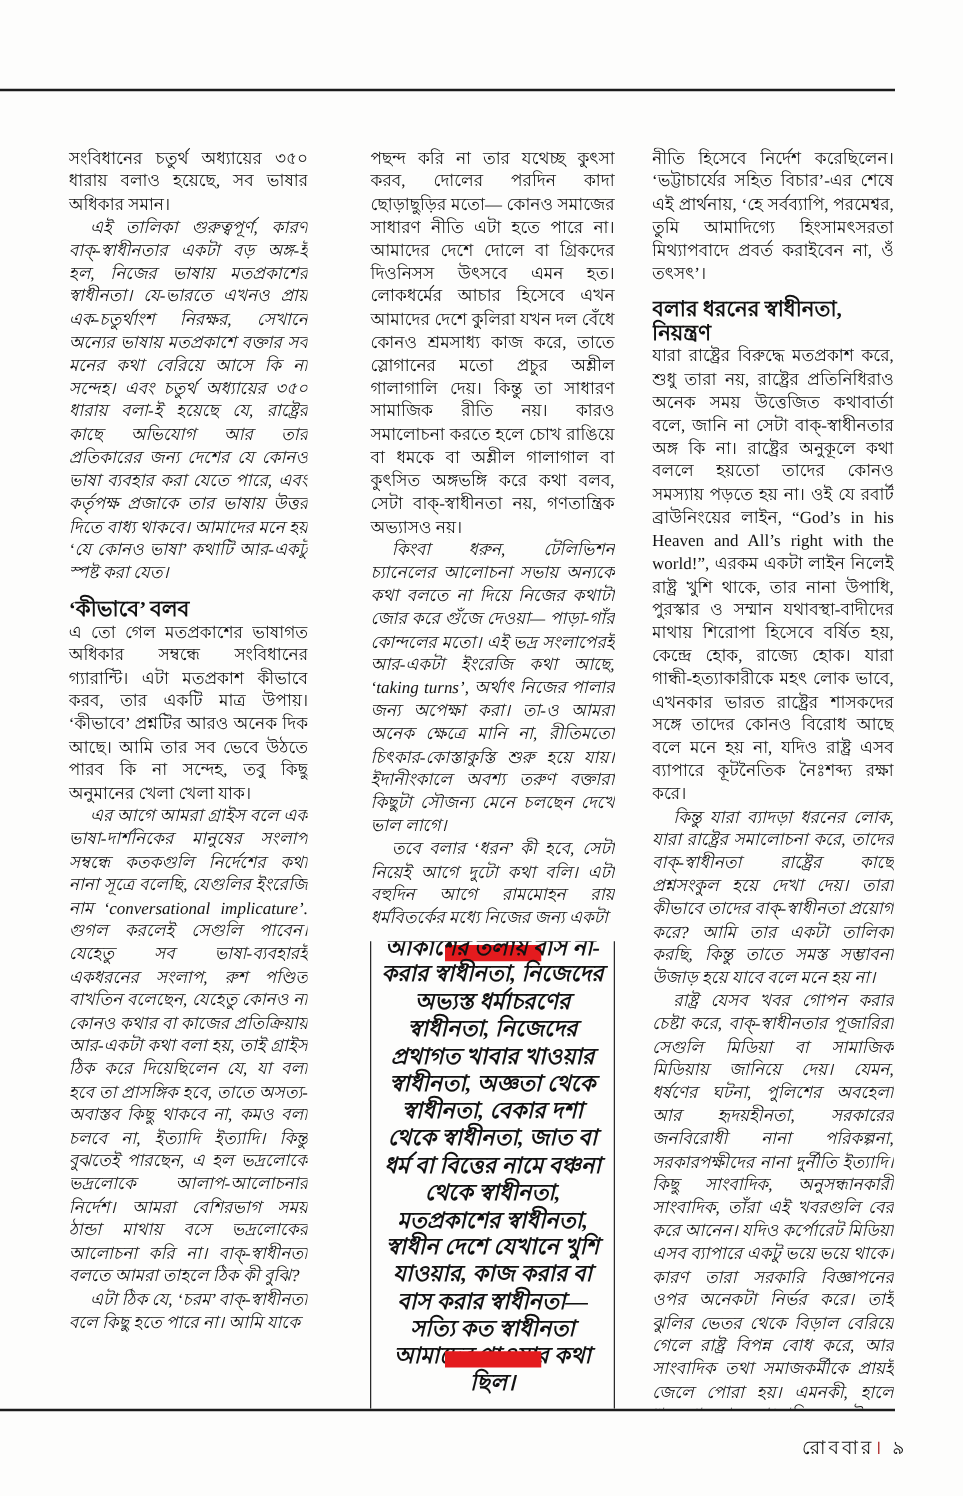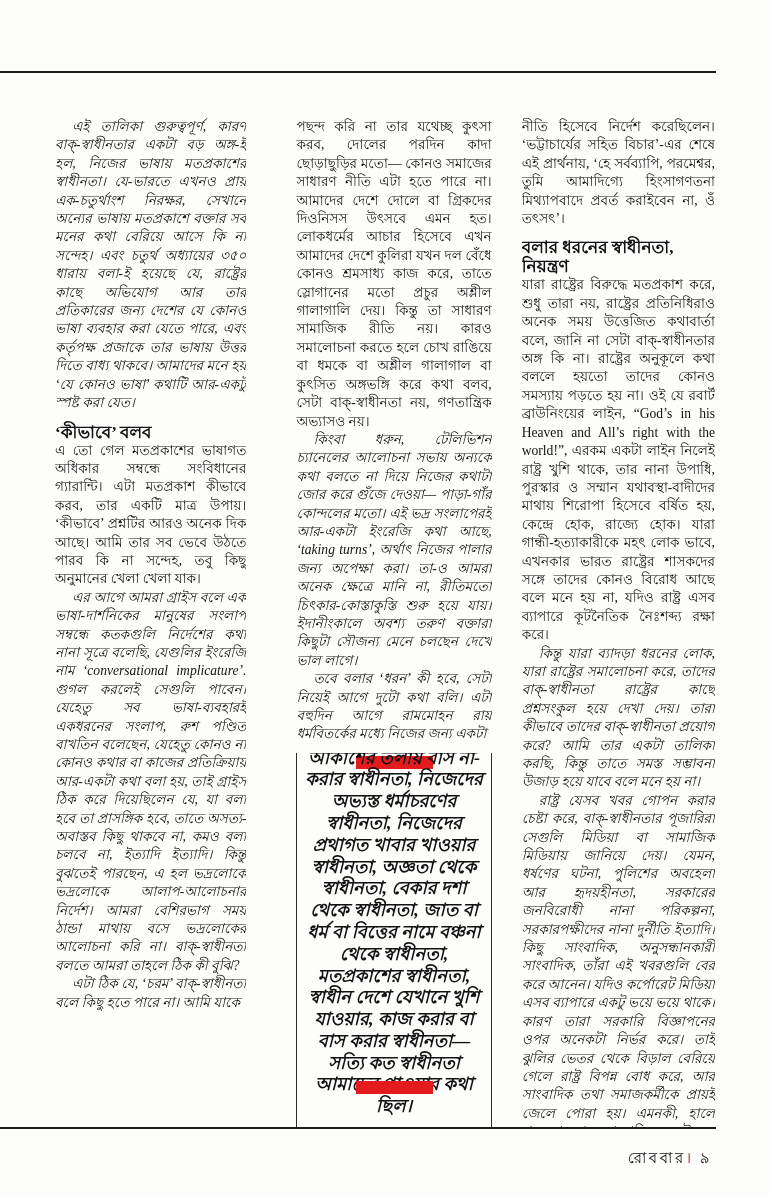--- a/index.html
+++ b/index.html
@@ -69,55 +69,56 @@
     font-size: 18px;
     line-height: 21.8px;
     text-align: center;
     padding: 4px 5px 10px 5px;
     min-height: 0;
     font-style: italic;
   }
 
   #footer {
     position: absolute;
-    top: 1146px; right: 58px;
+    top: 1146px; right: 44px;
     font-size: 15px;
     letter-spacing: 2.5px;
     white-space: nowrap;
   }
   #footer .sep { color: #a51616; }
 </style>
 </head>
 <body>
 
 <div class="rule" id="top-rule"></div>
 
 <div id="article">
 
   <div class="col col-1">
+    <p class="para">সংবিধানের চতুর্থ অধ্যায়ের ৩৫০ ধারায় বলাও হয়েছে, সব ভাষার অধিকার সমান।</p>
     <p class="para indent">এই তালিকা গুরুত্বপূর্ণ, কারণ বাক্-স্বাধীনতার একটা বড় অঙ্গ-ই হল, নিজের ভাষায় মতপ্রকাশের স্বাধীনতা। যে-ভারতে এখনও প্রায় এক-চতুর্থাংশ নিরক্ষর, সেখানে অন্যের ভাষায় মতপ্রকাশে বক্তার সব মনের কথা বেরিয়ে আসে কি না সন্দেহ। এবং চতুর্থ অধ্যায়ের ৩৫০ ধারায় বলা-ই হয়েছে যে, রাষ্ট্রের কাছে অভিযোগ আর তার প্রতিকারের জন্য দেশের যে কোনও ভাষা ব্যবহার করা যেতে পারে, এবং কর্তৃপক্ষ প্রজাকে তার ভাষায় উত্তর দিতে বাধ্য থাকবে। আমাদের মনে হয় ‘যে কোনও ভাষা’ কথাটি আর-একটু স্পষ্ট করা যেত।</p>
     <h3 class="subhead">‘কীভাবে’ বলব</h3>
     <p class="para">এ তো গেল মতপ্রকাশের ভাষাগত অধিকার সম্বন্ধে সংবিধানের গ্যারান্টি। এটা মতপ্রকাশ কীভাবে করব, তার একটি মাত্র উপায়। ‘কীভাবে’ প্রশ্নটির আরও অনেক দিক আছে। আমি তার সব ভেবে উঠতে পারব কি না সন্দেহ, তবু কিছু অনুমানের খেলা খেলা যাক।</p>
     <p class="para indent">এর আগে আমরা গ্রাইস বলে এক ভাষা-দার্শনিকের মানুষের সংলাপ সম্বন্ধে কতকগুলি নির্দেশের কথা নানা সূত্রে বলেছি, যেগুলির ইংরেজি নাম ‘conversational implicature’. গুগল করলেই সেগুলি পাবেন। যেহেতু সব ভাষা-ব্যবহারই একধরনের সংলাপ, রুশ পণ্ডিত বাখতিন বলেছেন, যেহেতু কোনও না কোনও কথার বা কাজের প্রতিক্রিয়ায় আর-একটা কথা বলা হয়, তাই গ্রাইস ঠিক করে দিয়েছিলেন যে, যা বলা হবে তা প্রাসঙ্গিক হবে, তাতে অসত্য-অবাস্তব কিছু থাকবে না, কমও বলা চলবে না, ইত্যাদি ইত্যাদি। কিন্তু বুঝতেই পারছেন, এ হল ভদ্রলোকে ভদ্রলোকে আলাপ-আলোচনার নির্দেশ। আমরা বেশিরভাগ সময় ঠান্ডা মাথায় বসে ভদ্রলোকের আলোচনা করি না। বাক্-স্বাধীনতা বলতে আমরা তাহলে ঠিক কী বুঝি?</p>
     <p class="para indent">এটা ঠিক যে, ‘চরম’ বাক্-স্বাধীনতা বলে কিছু হতে পারে না। আমি যাকে</p>
   </div>
 
   <div class="col col-2">
     <p class="para">পছন্দ করি না তার যথেচ্ছ কুৎসা করব, দোলের পরদিন কাদা ছোড়াছুড়ির মতো— কোনও সমাজের সাধারণ নীতি এটা হতে পারে না। আমাদের দেশে দোলে বা গ্রিকদের দিওনিসস উৎসবে এমন হত। লোকধর্মের আচার হিসেবে এখন আমাদের দেশে কুলিরা যখন দল বেঁধে কোনও শ্রমসাধ্য কাজ করে, তাতে স্লোগানের মতো প্রচুর অশ্লীল গালাগালি দেয়। কিন্তু তা সাধারণ সামাজিক রীতি নয়। কারও সমালোচনা করতে হলে চোখ রাঙিয়ে বা ধমকে বা অশ্লীল গালাগাল বা কুৎসিত অঙ্গভঙ্গি করে কথা বলব, সেটা বাক্-স্বাধীনতা নয়, গণতান্ত্রিক অভ্যাসও নয়।</p>
     <p class="para indent">কিংবা ধরুন, টেলিভিশন চ্যানেলের আলোচনা সভায় অন্যকে কথা বলতে না দিয়ে নিজের কথাটা জোর করে গুঁজে দেওয়া— পাড়া-গাঁর কোন্দলের মতো। এই ভদ্র সংলাপেরই আর-একটা ইংরেজি কথা আছে, ‘taking turns’, অর্থাৎ নিজের পালার জন্য অপেক্ষা করা। তা-ও আমরা অনেক ক্ষেত্রে মানি না, রীতিমতো চিৎকার-কোস্তাকুস্তি শুরু হয়ে যায়। ইদানীংকালে অবশ্য তরুণ বক্তারা কিছুটা সৌজন্য মেনে চলছেন দেখে ভাল লাগে।</p>
     <p class="para indent">তবে বলার ‘ধরন’ কী হবে, সেটা নিয়েই আগে দুটো কথা বলি। এটা বহুদিন আগে রামমোহন রায় ধর্মবিতর্কের মধ্যে নিজের জন্য একটা</p>
     <div class="quote-box">
       <div class="accent-bar top" style="background: rgb(228, 27, 30);"></div>
       <div class="quote-text">ক্ষুধা থেকে স্বাধীনতা, আকাশের তলায় বাস না-করার স্বাধীনতা, নিজেদের অভ্যস্ত ধর্মাচরণের স্বাধীনতা, নিজেদের প্রথাগত খাবার খাওয়ার স্বাধীনতা, অজ্ঞতা থেকে স্বাধীনতা, বেকার দশা থেকে স্বাধীনতা, জাত বা ধর্ম বা বিত্তের নামে বঞ্চনা থেকে স্বাধীনতা, মতপ্রকাশের স্বাধীনতা, স্বাধীন দেশে যেখানে খুশি যাওয়ার, কাজ করার বা বাস করার স্বাধীনতা— সত্যি কত স্বাধীনতা আমাদের পাওয়ার কথা ছিল।</div>
       <div class="accent-bar bottom" style="background: rgb(228, 27, 30);"></div>
     </div>
   </div>
 
   <div class="col col-3">
-    <p class="para">নীতি হিসেবে নির্দেশ করেছিলেন। ‘ভট্টাচার্যের সহিত বিচার’-এর শেষে এই প্রার্থনায়, ‘হে সর্বব্যাপি, পরমেশ্বর, তুমি আমাদিগ্যে হিংসাগণতনা মিথ্যাপবাদে প্রবর্ত করাইবেন না, ওঁ তৎসৎ’।</p>
+    <p class="para">নীতি হিসেবে নির্দেশ করেছিলেন। ‘ভট্টাচার্যের সহিত বিচার’-এর শেষে এই প্রার্থনায়, ‘হে সর্বব্যাপি, পরমেশ্বর, তুমি আমাদিগ্যে হিংসামৎসরতা মিথ্যাপবাদে প্রবর্ত করাইবেন না, ওঁ তৎসৎ’।</p>
     <h3 class="subhead">বলার ধরনের স্বাধীনতা, নিয়ন্ত্রণ</h3>
     <p class="para">যারা রাষ্ট্রের বিরুদ্ধে মতপ্রকাশ করে, শুধু তারা নয়, রাষ্ট্রের প্রতিনিধিরাও অনেক সময় উত্তেজিত কথাবার্তা বলে, জানি না সেটা বাক্-স্বাধীনতার অঙ্গ কি না। রাষ্ট্রের অনুকূলে কথা বললে হয়তো তাদের কোনও সমস্যায় পড়তে হয় না। ওই যে রবার্ট ব্রাউনিংয়ের লাইন, “God’s in his Heaven and All’s right with the world!”, এরকম একটা লাইন নিলেই রাষ্ট্র খুশি থাকে, তার নানা উপাধি, পুরস্কার ও সম্মান যথাবস্থা-বাদীদের মাথায় শিরোপা হিসেবে বর্ষিত হয়, কেন্দ্রে হোক, রাজ্যে হোক। যারা গান্ধী-হত্যাকারীকে মহৎ লোক ভাবে, এখনকার ভারত রাষ্ট্রের শাসকদের সঙ্গে তাদের কোনও বিরোধ আছে বলে মনে হয় না, যদিও রাষ্ট্র এসব ব্যাপারে কূটনৈতিক নৈঃশব্দ্য রক্ষা করে।</p>
     <p class="para indent">কিন্তু যারা ব্যাদড়া ধরনের লোক, যারা রাষ্ট্রের সমালোচনা করে, তাদের বাক্-স্বাধীনতা রাষ্ট্রের কাছে প্রশ্নসংকুল হয়ে দেখা দেয়। তারা কীভাবে তাদের বাক্-স্বাধীনতা প্রয়োগ করে? আমি তার একটা তালিকা করছি, কিন্তু তাতে সমস্ত সম্ভাবনা উজাড় হয়ে যাবে বলে মনে হয় না।</p>
     <p class="para indent">রাষ্ট্র যেসব খবর গোপন করার চেষ্টা করে, বাক্-স্বাধীনতার পূজারিরা সেগুলি মিডিয়া বা সামাজিক মিডিয়ায় জানিয়ে দেয়। যেমন, ধর্ষণের ঘটনা, পুলিশের অবহেলা আর হৃদয়হীনতা, সরকারের জনবিরোধী নানা পরিকল্পনা, সরকারপক্ষীদের নানা দুর্নীতি ইত্যাদি। কিছু সাংবাদিক, অনুসন্ধানকারী সাংবাদিক, তাঁরা এই খবরগুলি বের করে আনেন। যদিও কর্পোরেট মিডিয়া এসব ব্যাপারে একটু ভয়ে ভয়ে থাকে। কারণ তারা সরকারি বিজ্ঞাপনের ওপর অনেকটা নির্ভর করে। তাই ঝুলির ভেতর থেকে বিড়াল বেরিয়ে গেলে রাষ্ট্র বিপন্ন বোধ করে, আর সাংবাদিক তথা সমাজকর্মীকে প্রায়ই জেলে পোরা হয়। এমনকী, হালে খবর পড়লাম, সাংবাদিকের বউকেও দীর্ঘদিনের চাকরি থেকে বরখাস্ত করা হয়। যাদের বিরুদ্ধে অভিযোগ, তাদের জামিন আটকানোর জন্য রাষ্ট্র প্রাণপণ চেষ্টা করে। অনেক সময় ‘শহুরে নকশাল’, ‘সন্ত্রাসবাদী’ ইত্যাদি বলে প্রতিবাদী কবিকেও জেলে</p>
   </div>
 
 </div>
 
 <div class="rule" id="bottom-rule"></div>
 

